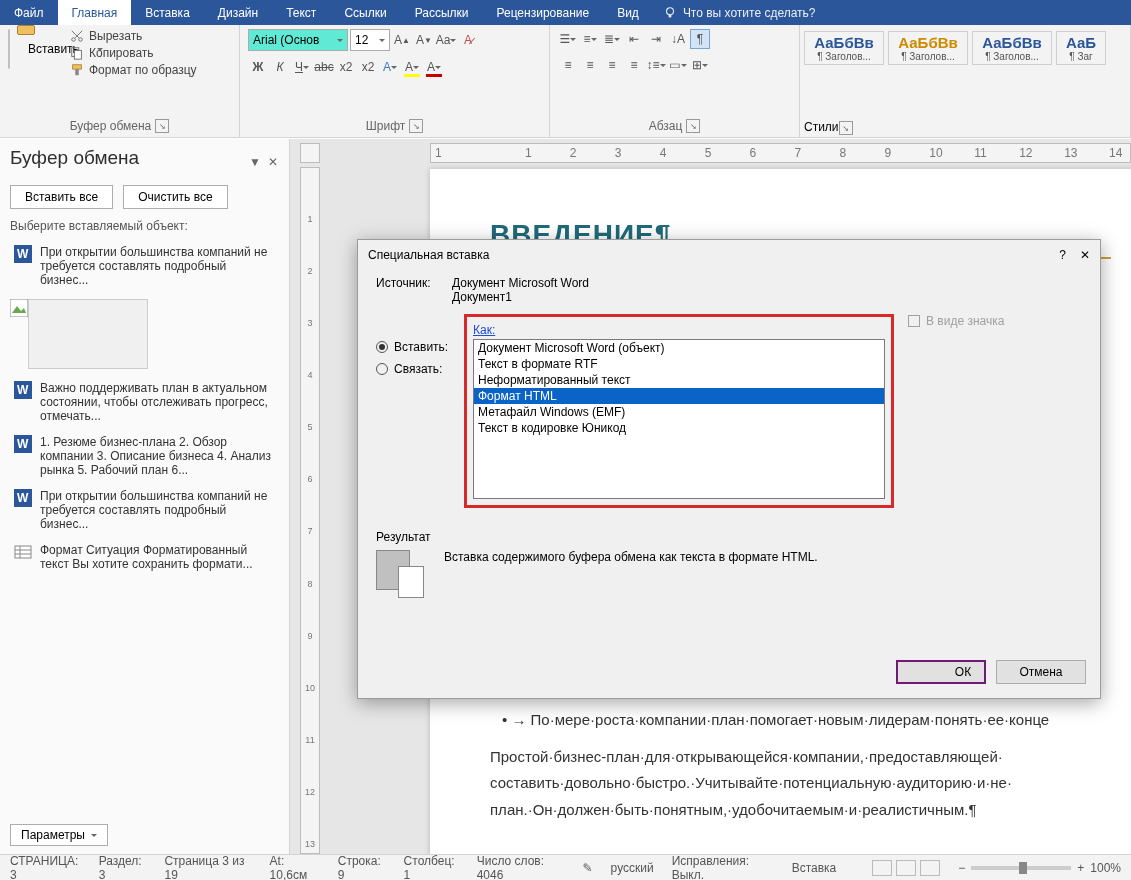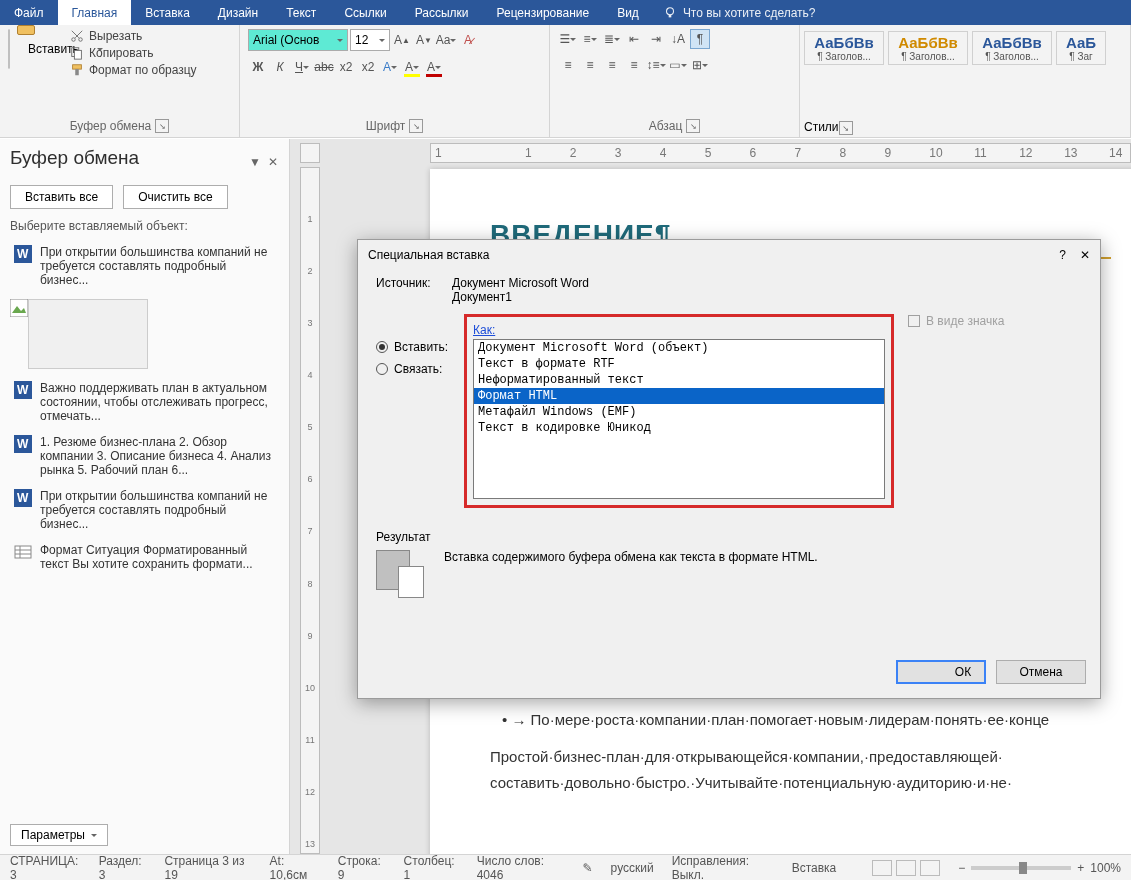--- a/index.html
+++ b/index.html
@@ -89,33 +89,33 @@
 .src-label{width:66px;}
 .radios{display:flex;flex-direction:column;gap:8px;margin-top:26px;}
 .radios label{display:flex;align-items:center;gap:6px;}
 .radio{width:12px;height:12px;border-radius:50%;border:1px solid #555;display:inline-flex;align-items:center;justify-content:center;}
 .radio.checked:after{content:"";width:6px;height:6px;border-radius:50%;background:#333;}
 .mid-row{display:flex;gap:8px;align-items:flex-start;}
 .mid-left{width:80px;}
 .format-box{border:3px solid #d62a2a;padding:6px;width:430px;}
 .format-label{color:#1d4ed8;text-decoration:underline;margin-bottom:2px;display:inline-block;}
 .listbox{border:1px solid #7a7a7a;background:#fff;height:160px;overflow:auto;}
-.listbox .opt{padding:1px 4px;cursor:pointer;font-family:Liberation Mono, monospace;}
+.listbox .opt{padding:1px 4px;cursor:pointer;}
 .listbox .opt.selected{background:#0a64c8;color:#fff;}
 .asicon{display:flex;align-items:center;gap:6px;color:#a0a0a0;margin-left:6px;}
 .checkbox{width:12px;height:12px;border:1px solid #a0a0a0;}
 .result-row{margin-top:22px;}
 .result-label{margin-bottom:6px;display:block;}
 .result-body{display:flex;gap:20px;align-items:flex-start;}
 .result-icon{width:48px;height:48px;position:relative;}
 .result-icon .board{position:absolute;width:34px;height:40px;background:#c0c0c0;border:1px solid #888;left:0;top:0;}
 .result-icon .sheet{position:absolute;width:26px;height:32px;background:#fff;border:1px solid #888;right:0;bottom:0;}
 .dlg-buttons{display:flex;justify-content:flex-end;gap:10px;padding:0 14px 14px;}
 .dlg-buttons button{width:90px;height:24px;border:1px solid #adadad;background:#e1e1e1;cursor:pointer;}
-.dlg-buttons button.primary{border:2px solid #3b82f6;padding-left:44px;}
+.dlg-buttons button.primary{border:2px solid #701a75;padding-left:44px;}
 
 
 .statusbar{position:absolute;bottom:0;left:0;right:0;height:26px;background:#f3f3f3;border-top:1px solid #d4d4d4;display:flex;align-items:center;padding:0 10px;gap:18px;color:#555;font-size:11px;}
 .statusbar .sep{flex:1;}
 .view-icons{display:flex;gap:4px;}
 .view-icons .vi{width:20px;height:16px;border:1px solid #bbb;}
 .zoom{display:flex;align-items:center;gap:6px;}
 .zoom .track{width:100px;height:4px;background:#ccc;position:relative;}
 .zoom .thumb{position:absolute;top:-4px;left:48px;width:8px;height:12px;background:#888;}
 
@@ -375,20 +375,21 @@
       <span style="width: 30px;">13</span>
       <span style="width: 30px;">14</span>
     </div>
   <div class="page">
     <h2>ВВЕДЕНИЕ¶</h2>
     <div style="height:2px;background:#d0a030;width:100%;margin-top:6px;"></div>
 
     <p class="bullet" style="margin-top:450px;">• → По·мере·роста·компании·план·помогает·новым·лидерам·понять·ее·конце</p>
     <p>Простой·бизнес-план·для·открывающейся·компании,·предоставляющей·</p>
     <p style="margin-top:4px;">составить·довольно·быстро.·Учитывайте·потенциальную·аудиторию·и·не·</p>
+    <p style="margin-top:4px;">план.·Он·должен·быть·понятным,·удобочитаемым·и·реалистичным.¶</p>
   </div>
 </div>
 
 <div class="dialog">
   <div class="dialog-title">
     <span>Специальная вставка</span>
     <div class="title-right">
       <span>?</span>
       <span>✕</span>
     </div>

